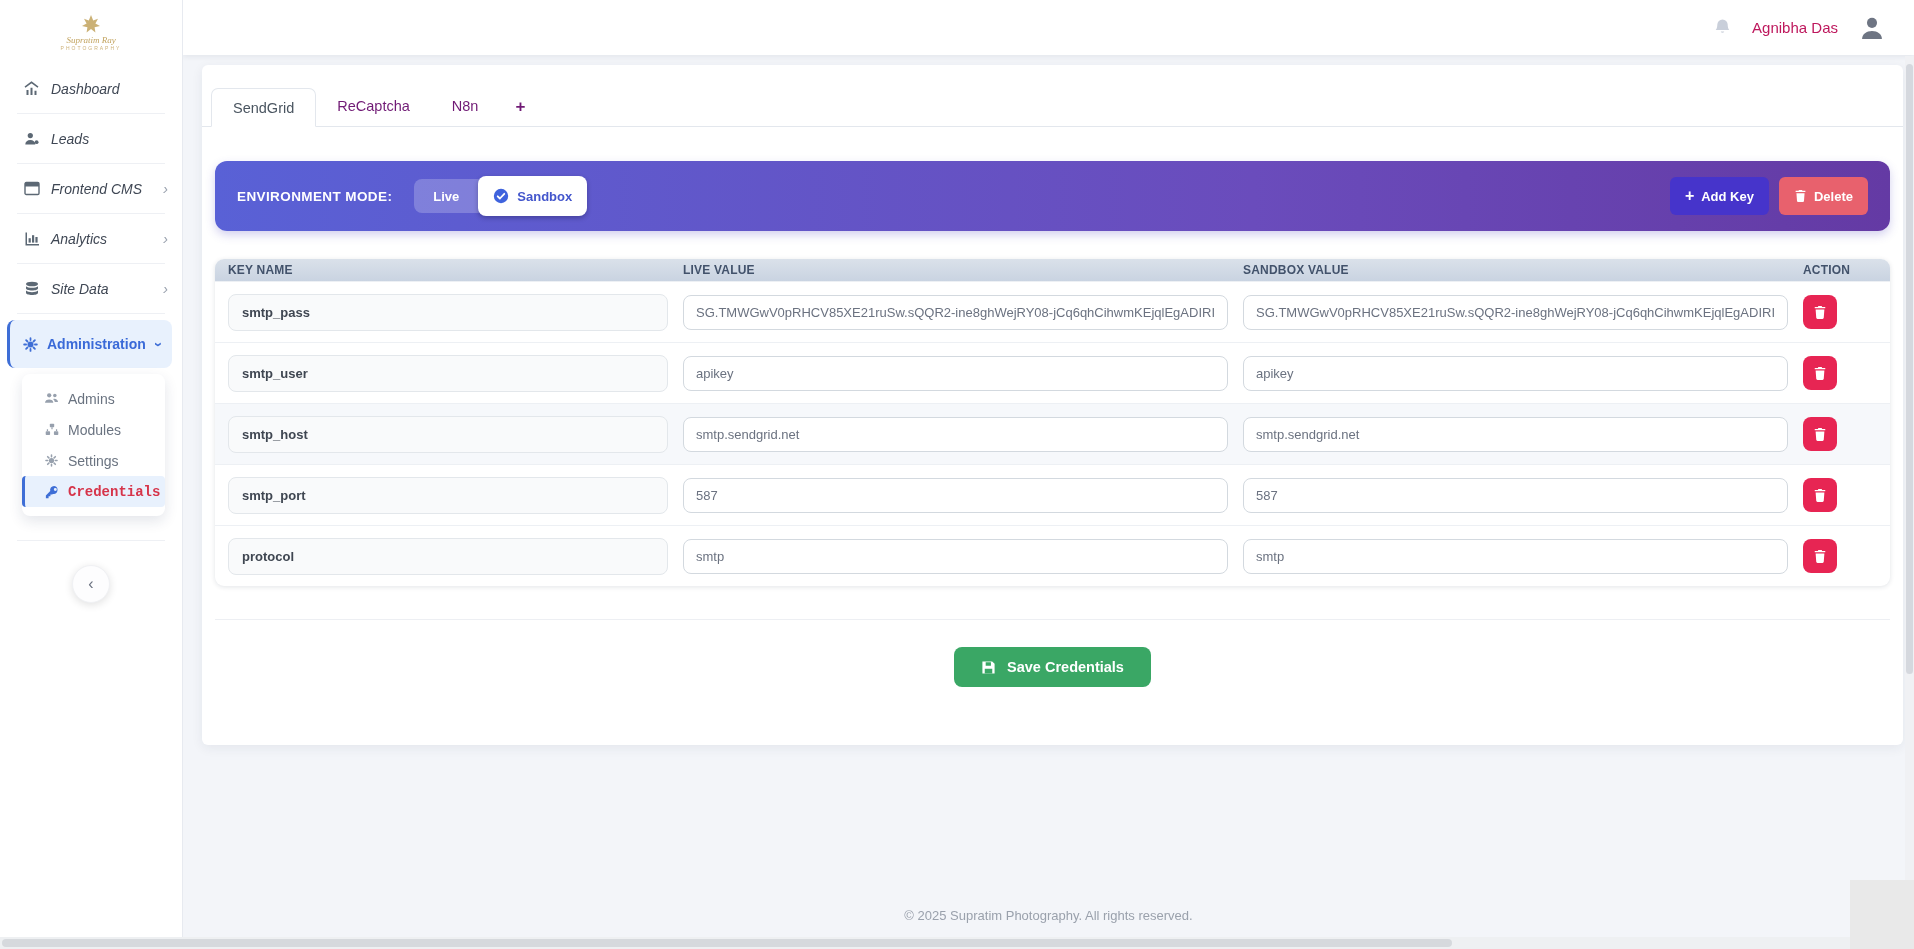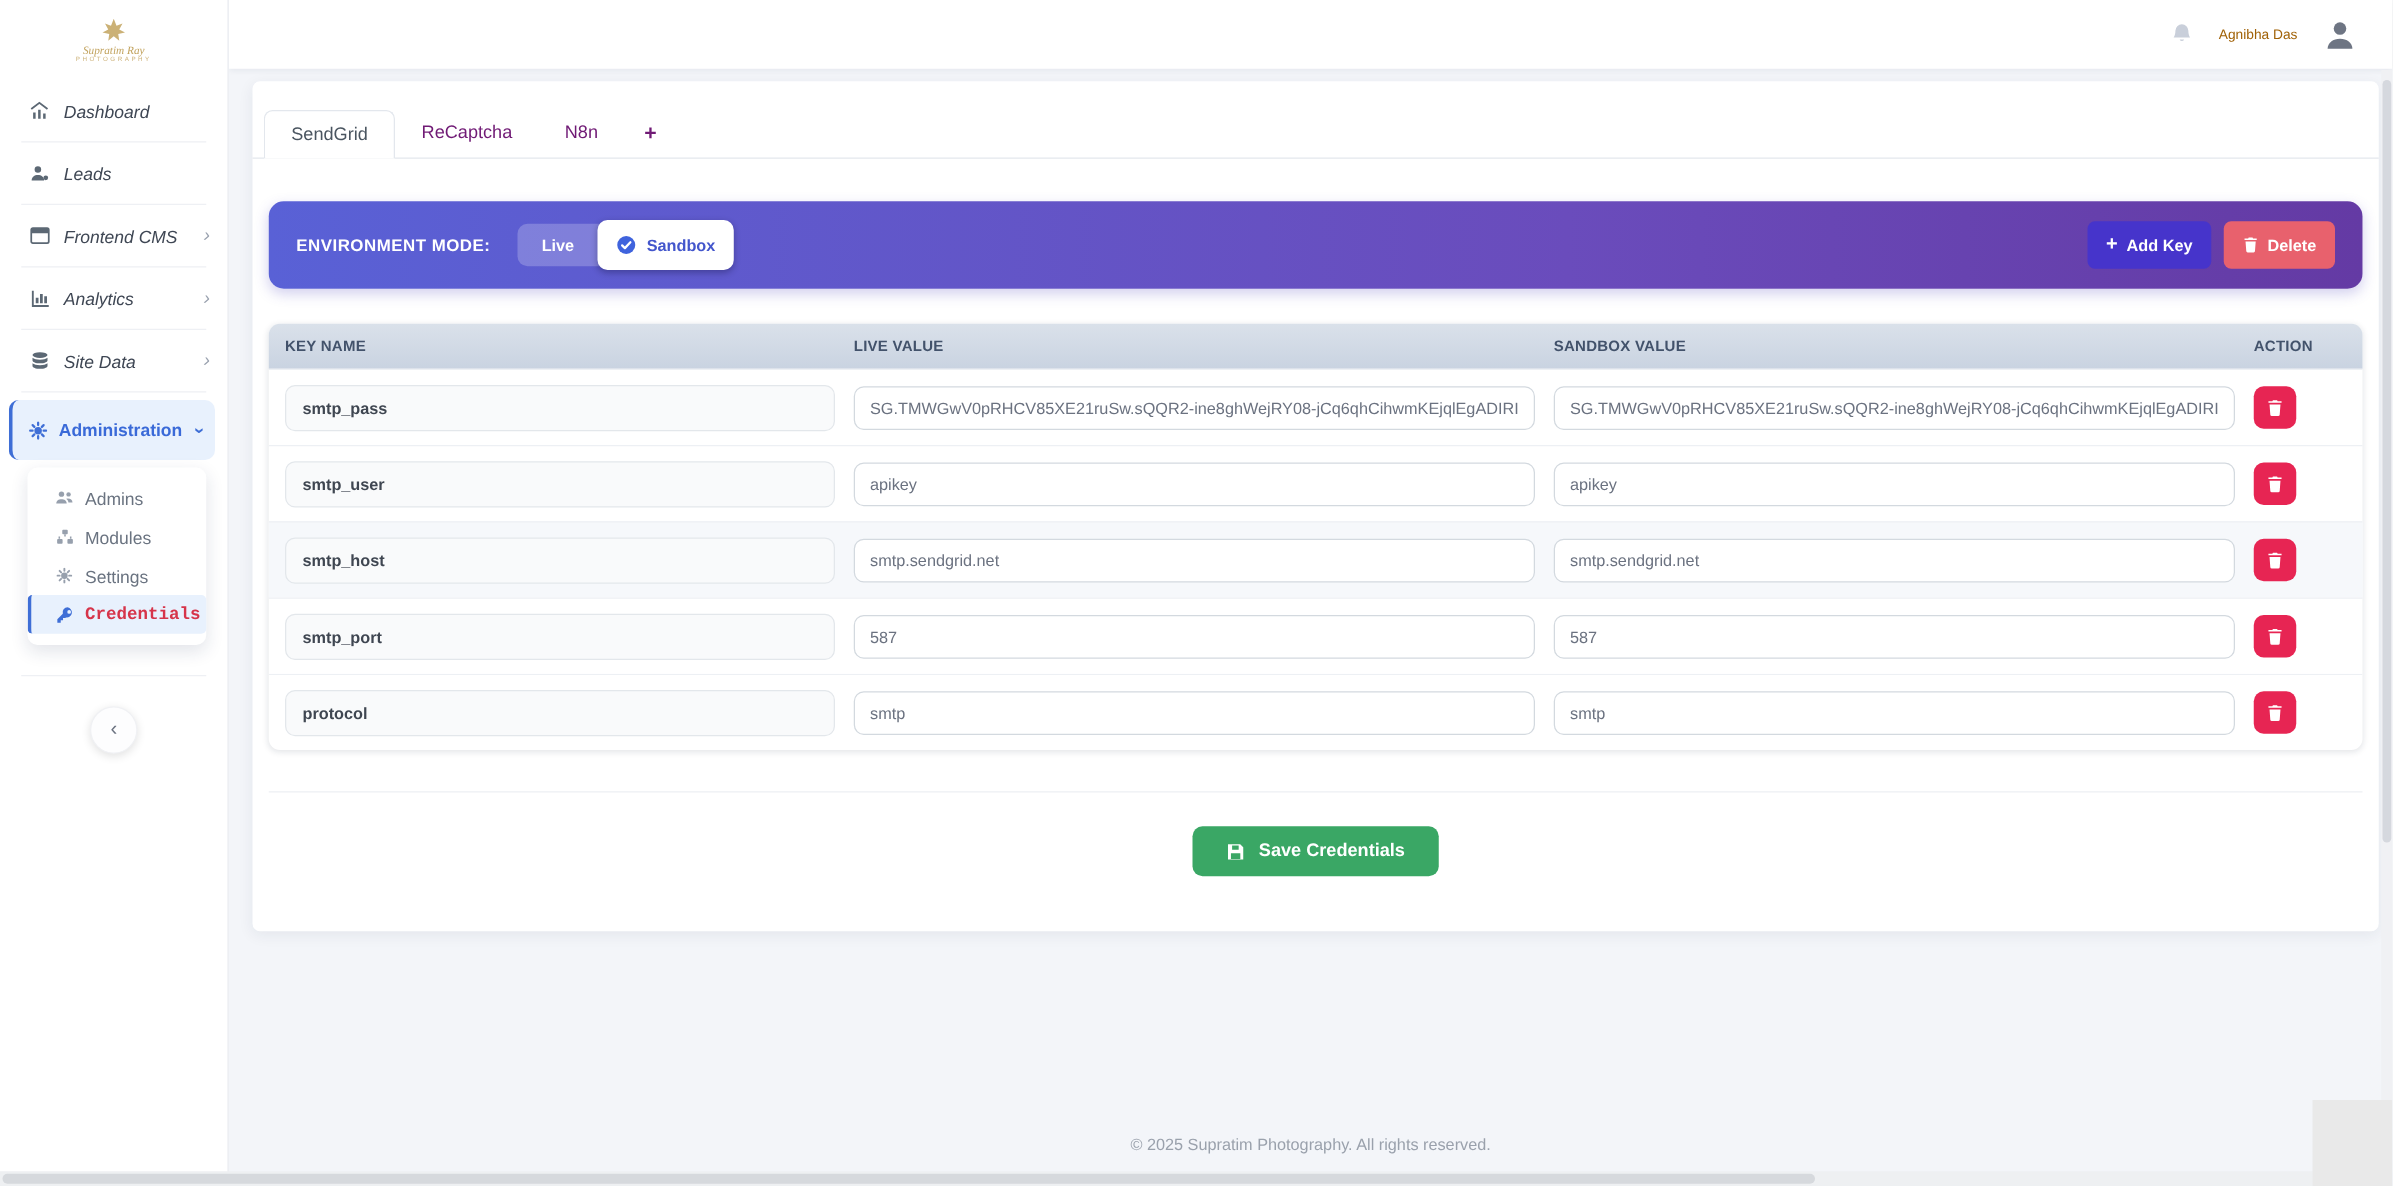--- a/index.html
+++ b/index.html
@@ -28,21 +28,21 @@
   .sub-item.active { background:#e8f1fd; border-left:3px solid #3e6ed6; padding-left:19px; border-radius:4px; color:#d6344a; font-weight:700;font-family:Liberation Mono, monospace; }
   .sub-item.active .nicon { color:#3e6ed6; }
   .collapse-wrap { display:flex; justify-content:center; margin-top:24px; }
   .collapse-btn { width:38px; height:38px; border-radius:50%; background:#fdfdfe; border:1px solid #f0f1f4;
     box-shadow:0 2px 8px rgba(0,0,0,.12); color:#6b7280; font-size:16px; display:flex; align-items:center; justify-content:center; cursor:pointer; }
 
   
   .topbar { position:absolute; left:183px; right:0; top:0; height:55px; background:#fff; box-shadow:0 2px 5px rgba(30,40,70,.07);
     display:flex; align-items:center; justify-content:flex-end; gap:20px; padding-right:28px; z-index:4; }
   .bell { color:#c9cfda; display:flex; cursor:pointer; }
-  .user-name { color:#a16207; font-size:11px; }
+  .user-name { color:#be185d; font-size:15px; }
   .avatar { color:#6e7583; display:flex; cursor:pointer; }
 
   
   .content { position:absolute; left:183px; right:0; top:55px; bottom:0; background:#f3f5f9; }
   .card { position:absolute; left:19px; top:10px; width:1701px; height:680px; background:#fff; border-radius:6px;
     box-shadow:0 3px 12px rgba(30,40,70,.07); }
 
   .tabbar { display:flex; align-items:flex-end; margin-top:22px; padding:0 9px; border-bottom:1px solid #e3e7ed; height:40px; }
   .tab { height:39px; line-height:39px; padding:0 21px; font-size:14.5px; color:#701a75; cursor:pointer; white-space:nowrap; }
   .tab.active { background:#fff; border:1px solid #e3e7ed; border-bottom:1px solid #fff; margin-bottom:-1px;
@@ -58,21 +58,21 @@
     padding:0 15px; color:#4356cc; font-size:13px; font-weight:700; box-shadow:0 2px 5px rgba(0,0,30,.28); cursor:pointer; }
   .env-actions { margin-left:auto; display:flex; gap:10px; }
   .btn { border:none; border-radius:6px; color:#fff; font-weight:700; font-size:13px; display:flex; align-items:center; gap:7px;
     height:38px; padding:0 15px; cursor:pointer; font-family:"Liberation Sans",sans-serif; }
   .btn-addkey { background:#4634cb; }
   .btn-addkey .plus { font-size:16px; font-weight:800; line-height:1; }
   .btn-delete { background:#e8616d; }
 
   .panel { margin:28px 13px 0; border-radius:9px; box-shadow:0 1px 5px rgba(20,30,60,.12); background:#fff; }
   .tgrid { display:grid; grid-template-columns:440px 545px 545px 40px; column-gap:15px; padding-left:13px; align-items:center; }
-  .thead { height:36px; background:linear-gradient(180deg,#dae1ea,#c9d3e1); border-radius:9px 9px 0 0;
+  .thead { height:22px; background:linear-gradient(180deg,#dae1ea,#c9d3e1); border-radius:9px 9px 0 0;
     color:#42526b; font-weight:700; font-size:12px; letter-spacing:.2px; }
   .thead span { white-space:nowrap; }
   .trow { height:61px; border-top:1px solid #edf0f4; }
   .trow:first-of-type { border-top:none; }
   .trow.tinted { background:#f6f8fb; }
   .trow:last-of-type { border-radius:0 0 9px 9px; }
   .key-input { width:440px; height:37px; background:#f9fafb; border:1px solid #e3e7eb; border-radius:8px; padding:0 13px;
     font-weight:600; font-size:13px; color:#3f4651; font-family:"Liberation Sans",sans-serif; }
   .val-input { width:545px; height:35px; background:#fff; border:1px solid #d3d9df; border-radius:8px; padding:0 12px;
     font-size:13px; color:#6b7280; font-family:"Liberation Sans",sans-serif; }

